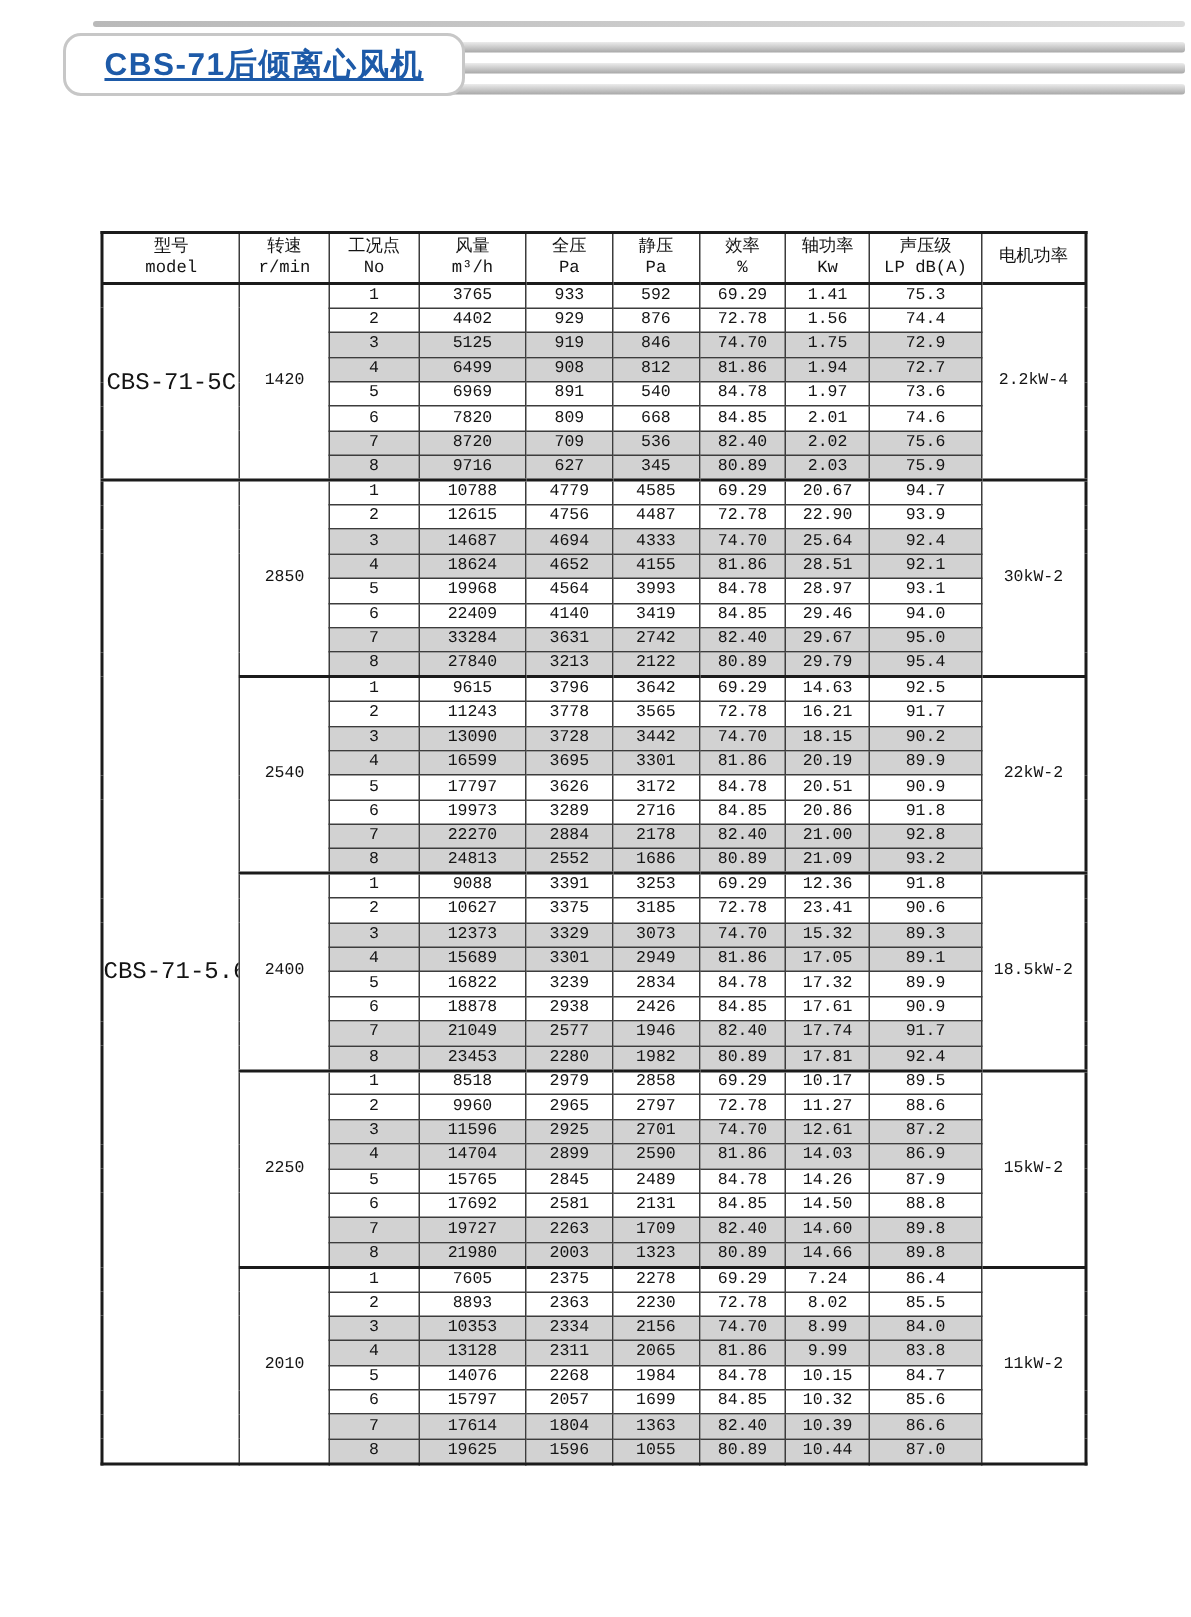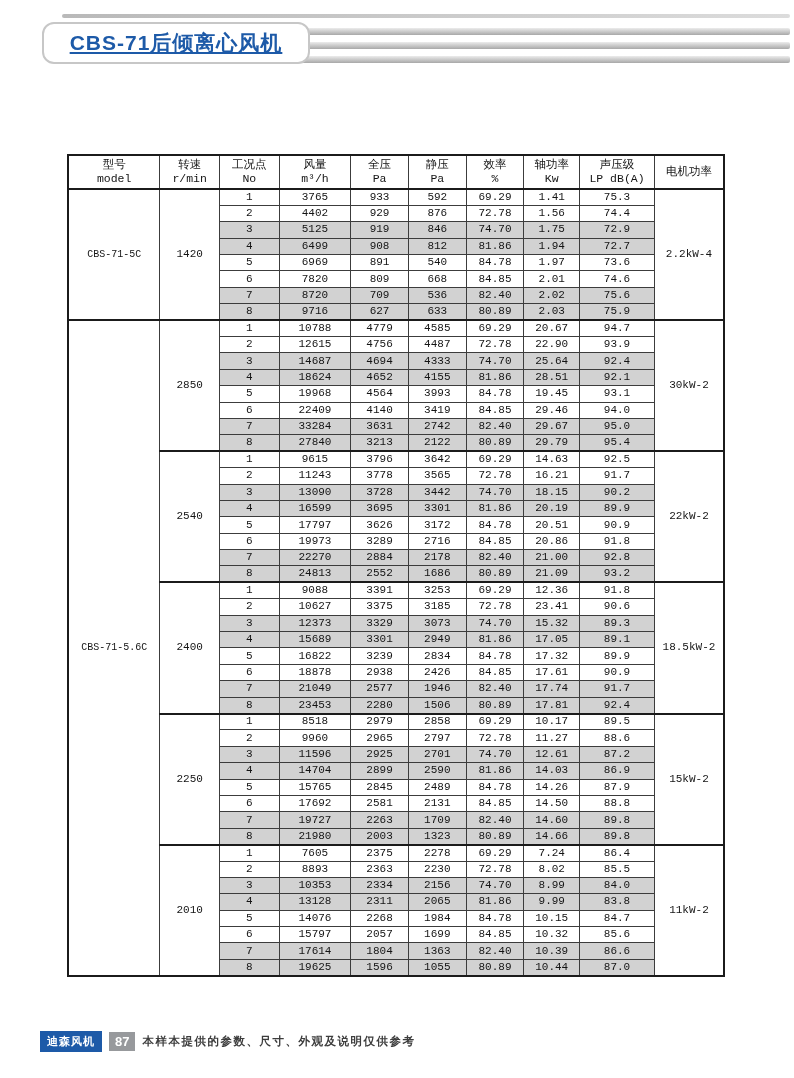--- a/index.html
+++ b/index.html
@@ -48,21 +48,21 @@
   }
   .perf th, .perf td {
     border:1px solid #3c3c3c; text-align:center; vertical-align:middle;
     padding:0; background:#fff; overflow:hidden; white-space:nowrap;
   }
   .perf thead th { height:34px; font-weight:normal; line-height:1.25; font-size:11.5px; }
   .perf tbody td { height:16.4px; line-height:1; }
   .perf tr.shade td { background:var(--row-shade,#d2d2d2); }
   .perf td.span { background:#fff; }
   .perf tr.block-start td { border-top:2px solid #1b1b1b; }
-  .perf td.model-cell { font-size:10px; }
+  .perf td.model-cell { font-size:16px; }
 
   .footer {
     position:absolute; left:40px; top:1031px; height:20px;
     display:flex; align-items:center; gap:7px;
   }
   .footer .brand {
     background:var(--accent-blue,#1d5aa8); color:#fff; font-weight:bold;
     font-size:11px; padding:3px 7px; letter-spacing:1px;
   }
   .footer .pagenum {
@@ -207,21 +207,21 @@
           <td>709</td>
           <td>536</td>
           <td>82.40</td>
           <td>2.02</td>
           <td>75.6</td>
         </tr>
         <tr class="shade">
           <td>8</td>
           <td>9716</td>
           <td>627</td>
-          <td>633</td>
+          <td>345</td>
           <td>80.89</td>
           <td>2.03</td>
           <td>75.9</td>
         </tr>
         <tr class="block-start">
           <td rowspan="40" class="span model-cell">CBS-71-5.6C</td>
           <td rowspan="8" class="span">2850</td>
           <td>1</td>
           <td>10788</td>
           <td>4779</td>
@@ -257,21 +257,21 @@
           <td>81.86</td>
           <td>28.51</td>
           <td>92.1</td>
         </tr>
         <tr>
           <td>5</td>
           <td>19968</td>
           <td>4564</td>
           <td>3993</td>
           <td>84.78</td>
-          <td>19.45</td>
+          <td>28.97</td>
           <td>93.1</td>
         </tr>
         <tr>
           <td>6</td>
           <td>22409</td>
           <td>4140</td>
           <td>3419</td>
           <td>84.85</td>
           <td>29.46</td>
           <td>94.0</td>
@@ -430,21 +430,21 @@
           <td>2577</td>
           <td>1946</td>
           <td>82.40</td>
           <td>17.74</td>
           <td>91.7</td>
         </tr>
         <tr class="shade">
           <td>8</td>
           <td>23453</td>
           <td>2280</td>
-          <td>1506</td>
+          <td>1982</td>
           <td>80.89</td>
           <td>17.81</td>
           <td>92.4</td>
         </tr>
         <tr class="block-start">
           <td rowspan="8" class="span">2250</td>
           <td>1</td>
           <td>8518</td>
           <td>2979</td>
           <td>2858</td>
@@ -586,18 +586,13 @@
           <td>19625</td>
           <td>1596</td>
           <td>1055</td>
           <td>80.89</td>
           <td>10.44</td>
           <td>87.0</td>
         </tr>
       </tbody>
   </table>
 
-  <div class="footer">
-    <span class="brand">迪森风机</span>
-    <span class="pagenum">87</span>
-    <span class="note">本样本提供的参数、尺寸、外观及说明仅供参考</span>
-  </div>
 </div>
 
 </body></html>

